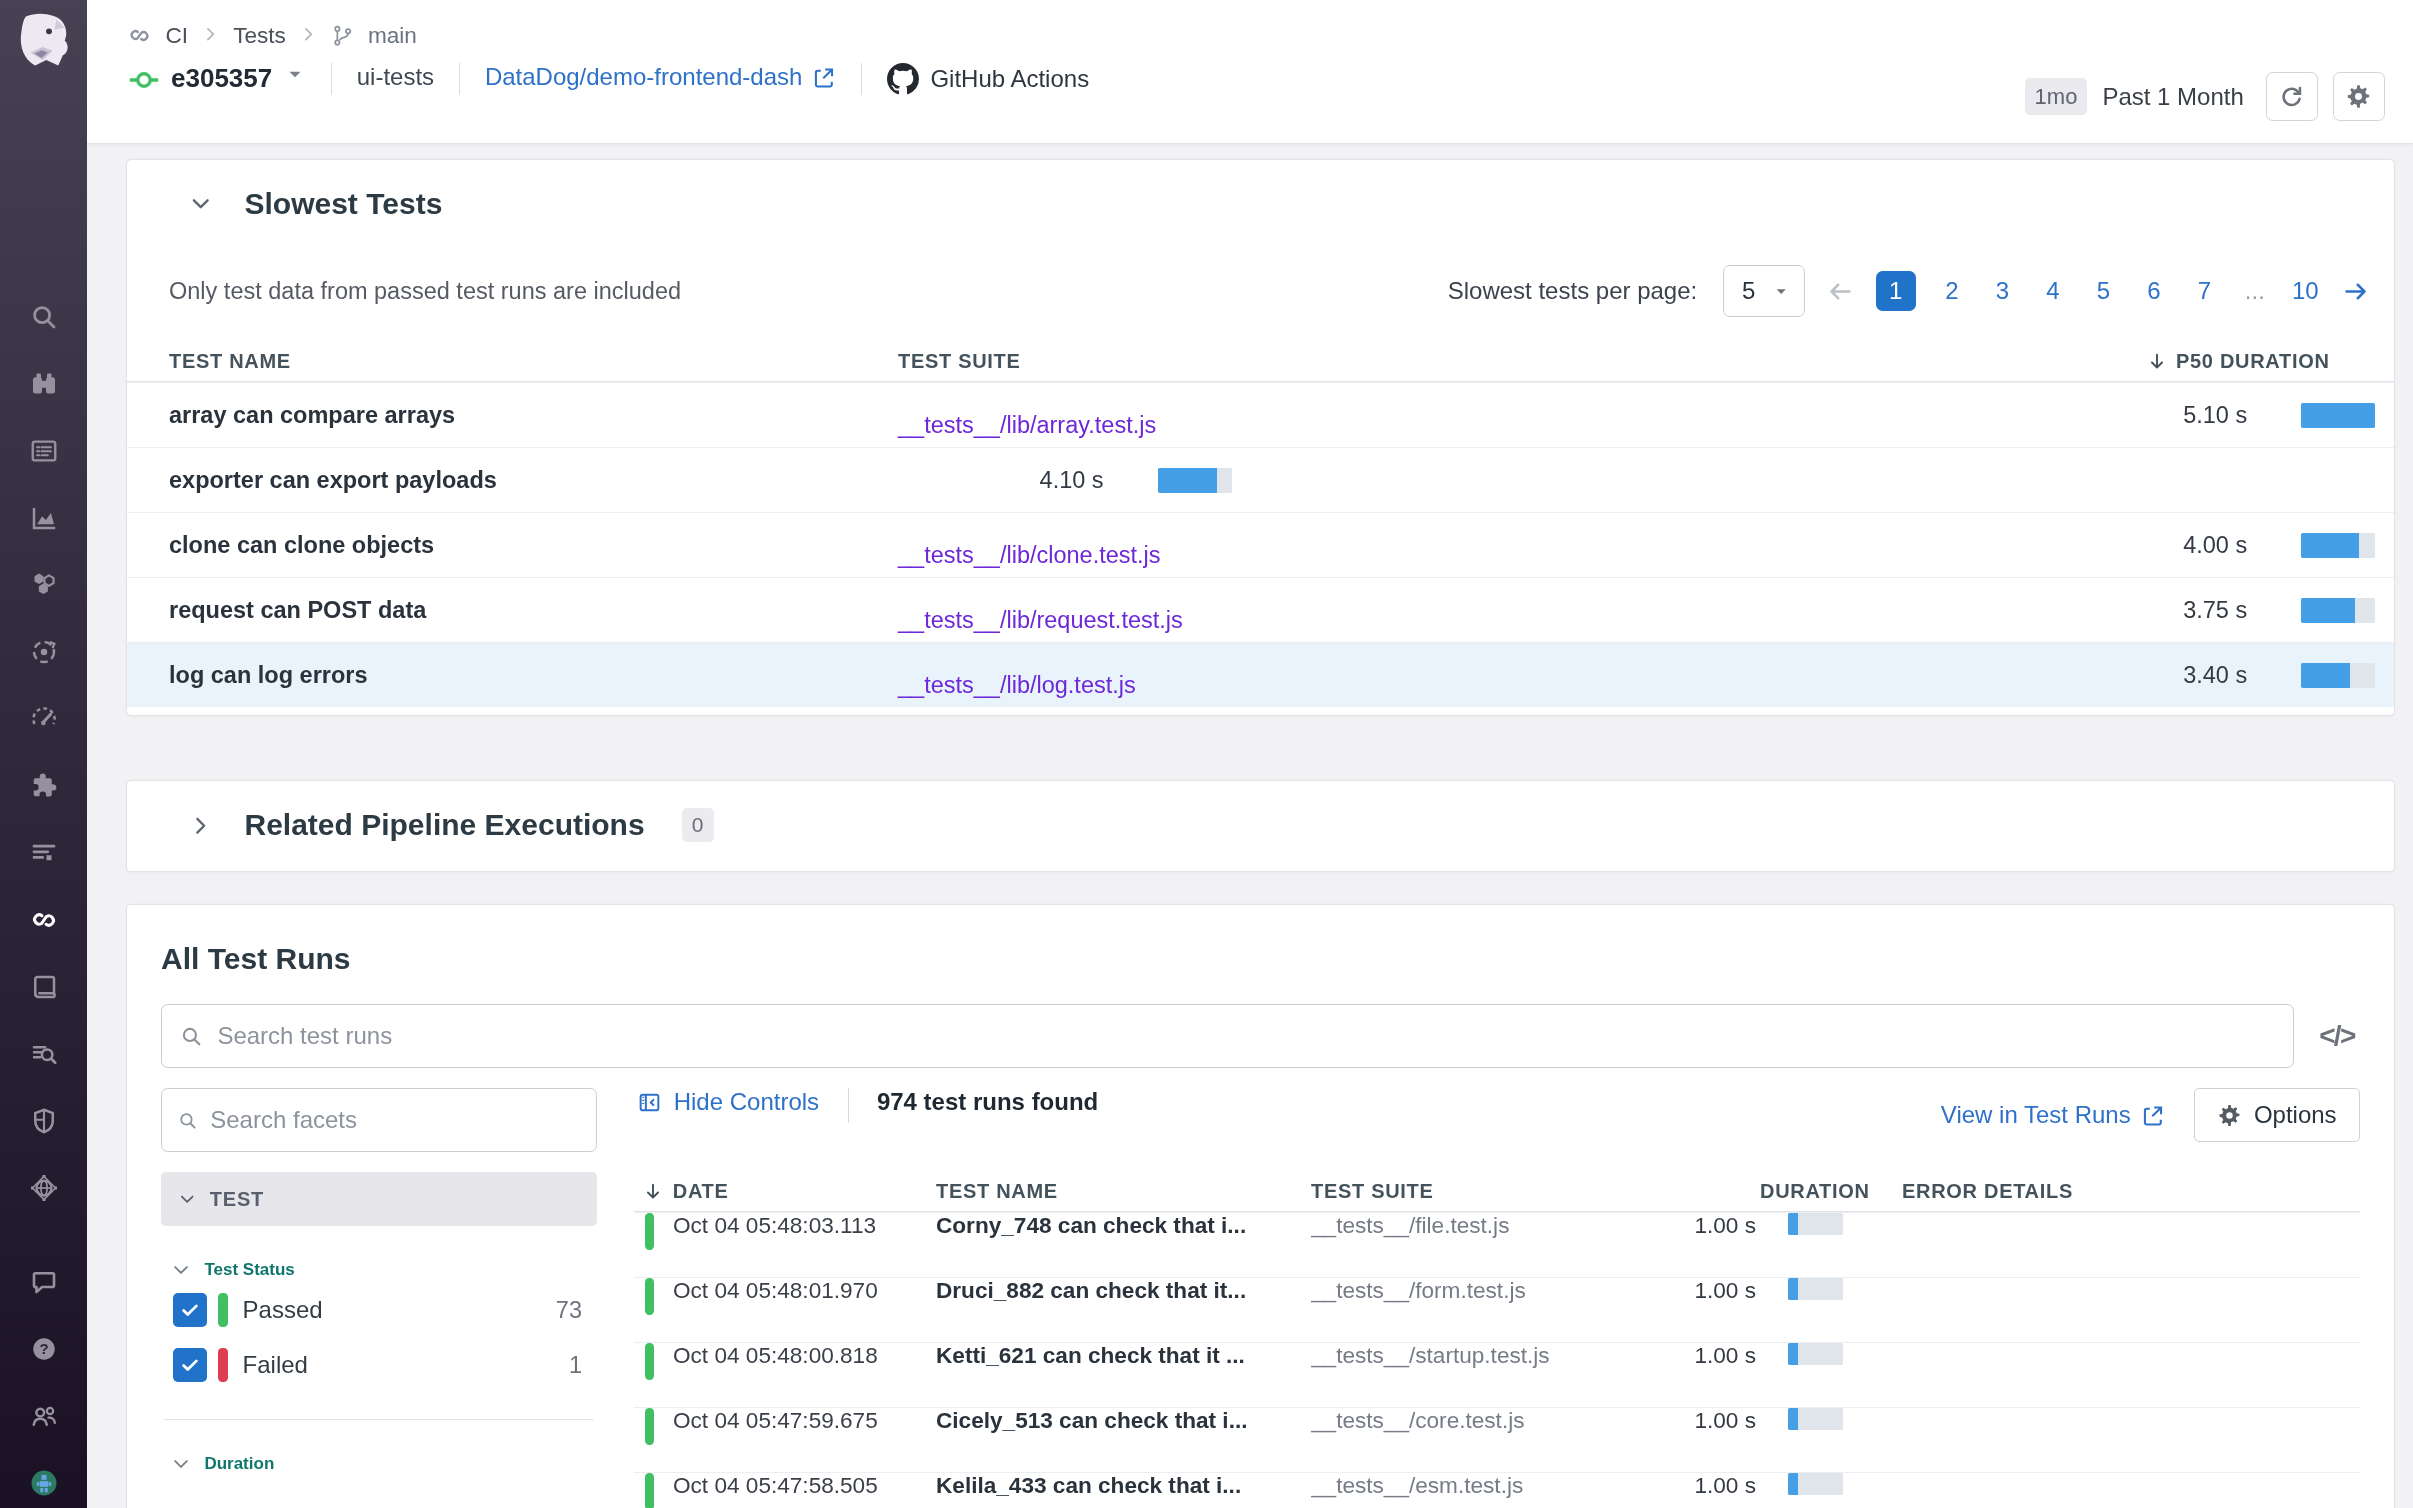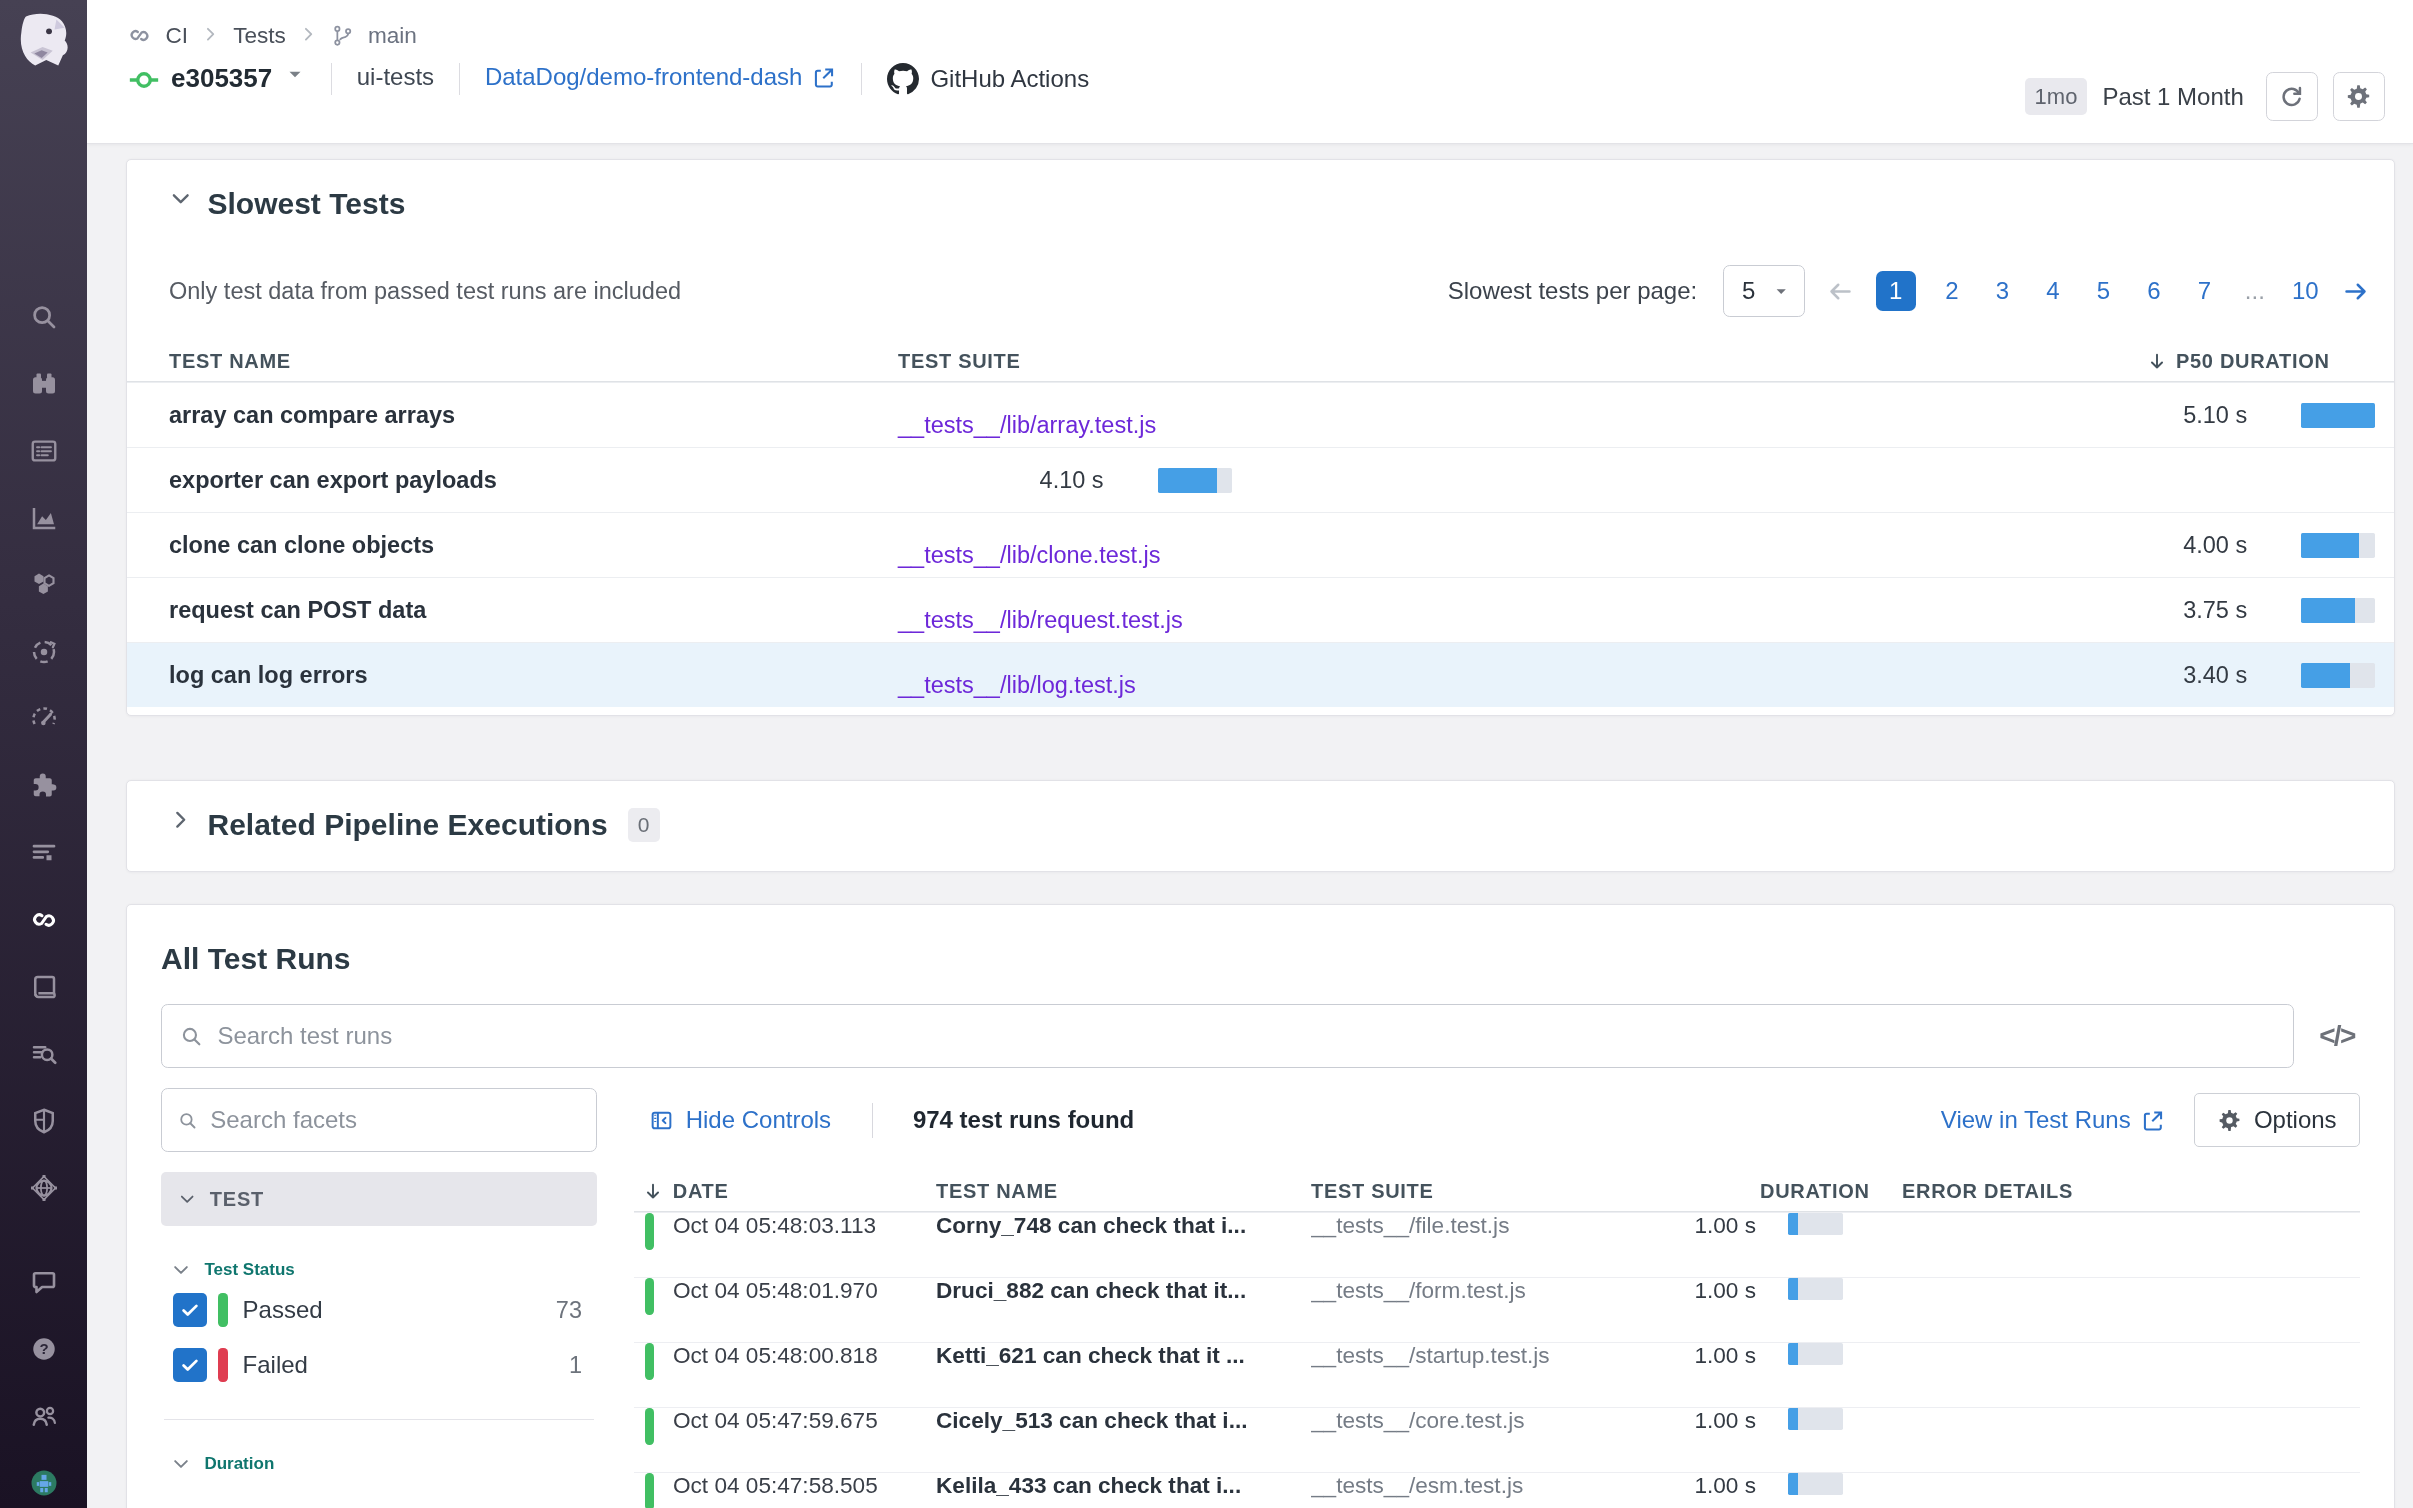--- a/index.html
+++ b/index.html
@@ -37,21 +37,21 @@
   .time-badge { background:#e9e9ee; color:#5f646e; font-size:22px; padding:5.9px 10px; border-radius:5px; }
   .time-label { font-size:24px; color:#3a4048; margin-right:6.7px; }
   .icon-btn { width:52px; height:49px; border:0.8px solid #d3d4da; border-radius:6.7px; background:#fff;
               display:flex; align-items:center; justify-content:center; color:#6d717a; cursor:pointer; }
 
   .content { padding:15px 18.4px 0 39px; }
   .card { background:#fff; border:0.8px solid #e2e2e7; border-radius:5px; box-shadow:0 0.8px 2.5px rgba(20,20,40,.04); }
 
   
   .card-slowest { padding-top:27px; }
-  .sec-title-row { display:flex; align-items:flex-start; gap:15px; padding-left:42px; cursor:pointer; }
+  .sec-title-row { display:flex; align-items:center; gap:32px; padding-left:62px; cursor:pointer; }
   .sec-title { font-size:30px; font-weight:bold; color:#2c3a44; }
   .chev { color:#5e6670; display:flex; }
   .note-row { display:flex; align-items:center; justify-content:space-between; margin-top:44px; padding:0 25px 0 42px; }
   .note-text { font-size:23.5px; color:#565b63; }
   .pagi { display:flex; align-items:center; gap:22px; }
   .pagi-label { font-size:24px; color:#3c434c; margin-right:3.4px; }
   .select-box { width:82px; height:52px; border:0.8px solid #c9ccd3; border-radius:6.7px; display:flex;
                 align-items:center; justify-content:space-between; padding:0 13.4px 0 18.4px; font-size:24px;
                 color:#2b333c; cursor:pointer; background:#fff; }
   .page-num { font-size:24px; color:#2d71c9; cursor:pointer; min-width:28.5px; text-align:center; }
@@ -86,21 +86,21 @@
   
   .card-runs { margin-top:32px; padding:37px 34px 0 34px; min-height:607px; }
   .runs-title { font-size:30px; font-weight:bold; color:#2c3a44; }
   .search-row { display:flex; align-items:center; margin-top:28.5px; gap:20px; }
   .search-input { flex:1; height:64px; border:0.8px solid #c9ccd3; border-radius:6.7px; display:flex; align-items:center;
                   padding:0 17px; gap:13.4px; color:#8d939c; background:#fff; }
   .search-input input { border:none; outline:none; flex:1; font-size:24px; color:#3c434c;
                         font-family:inherit; background:transparent; }
   .search-input input::placeholder { color:#8d939c; }
   .code-icon { font-size:28px; color:#6d7179; font-weight:bold; letter-spacing:-1.7px; padding:0 5px; cursor:pointer; }
-  .controls-row { display:flex; align-items:center; margin-top:20px;gap:12px; }
+  .controls-row { display:flex; align-items:flex-start; margin-top:20px; }
   .facet-search { width:436px; height:64px; border:0.8px solid #c9ccd3; border-radius:6.7px; display:flex;
                   align-items:center; padding:0 15px; gap:11.7px; color:#8d939c; background:#fff; }
   .facet-search input { border:none; outline:none; width:100%; font-size:24px; color:#3c434c;
                         font-family:inherit; background:transparent; }
   .facet-search input::placeholder { color:#8d939c; }
   .hide-controls { display:flex; align-items:center; gap:11.7px; color:#2d71c9; font-size:24px;
                    margin-left:40px; cursor:pointer; }
   .ctrl-div { width:0.8px; height:35px; background:#d8d8de; margin:0 28.5px; }
   .found-text { font-size:24px; font-weight:bold; color:#1f2730; }
   .ctrl-right { margin-left:auto; display:flex; align-items:center; gap:30px; }

